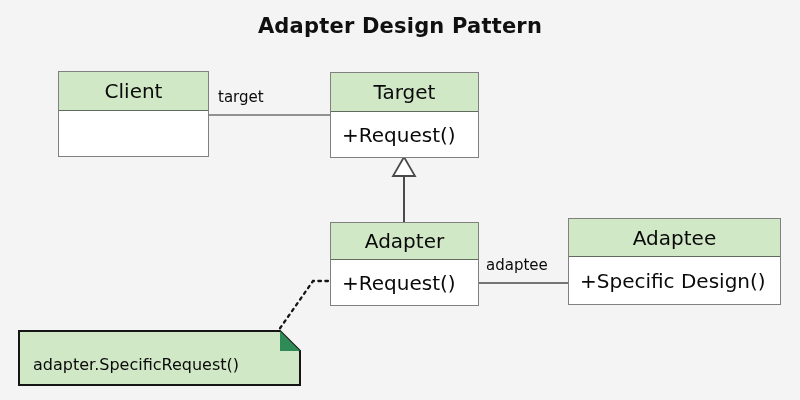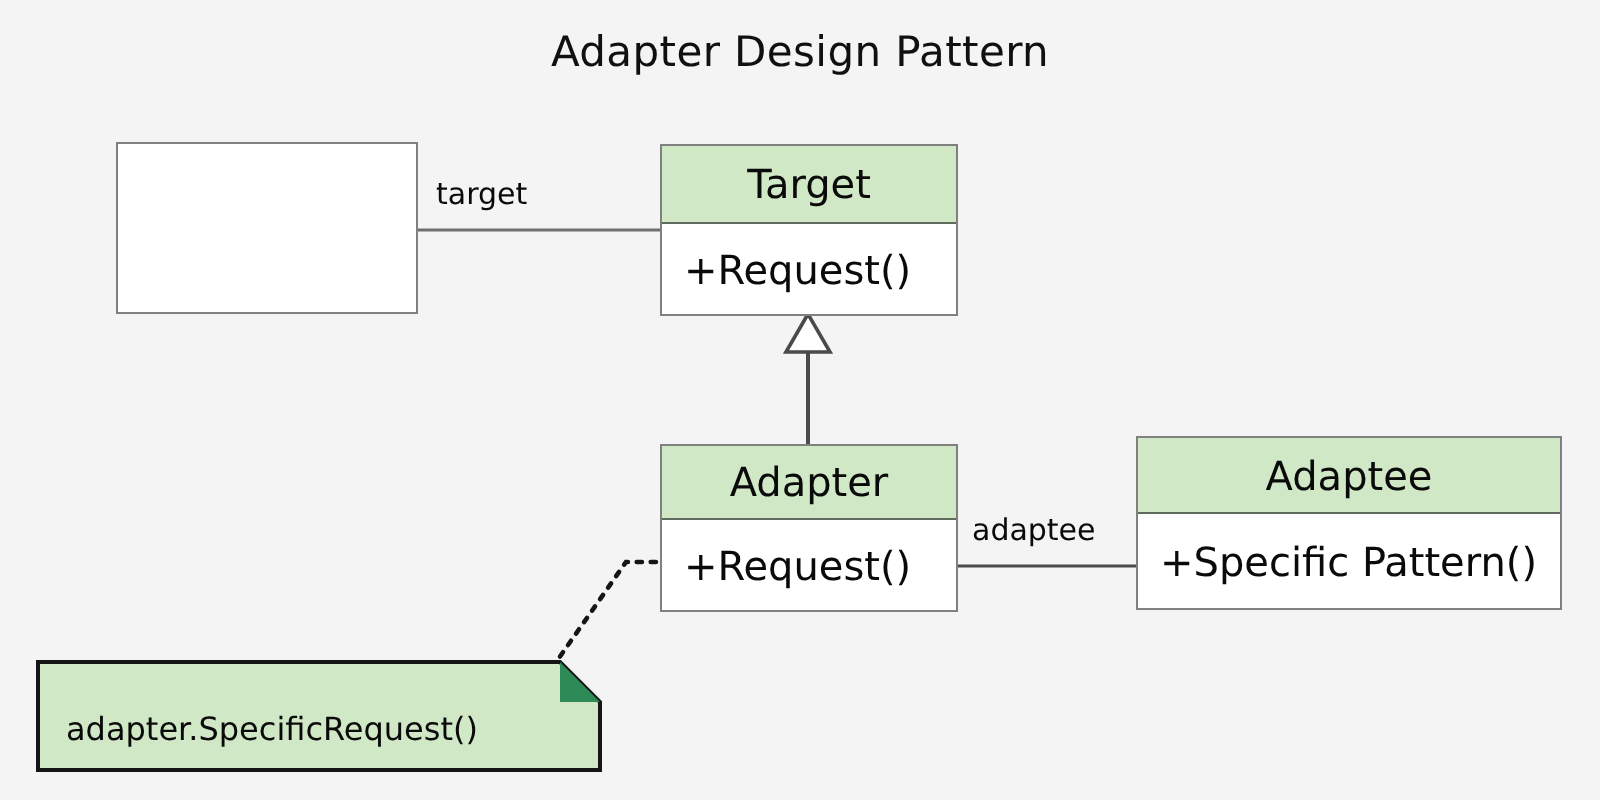--- a/index.html
+++ b/index.html
@@ -20,21 +20,21 @@
   }
 
   
   .title {
     position: absolute;
     left: 0;
     top: 14px;
     width: 800px;
     text-align: center;
     font-size: 21px;
-    font-weight: normal;
+    font-weight: bold;
     color: #101010;
     letter-spacing: 0.2px;
   }
 
   
   .uml-class {
     position: absolute;
     box-sizing: border-box;
     border: 1px solid #808080;
     background: #ffffff;
@@ -134,36 +134,37 @@
 
     <line x1="404" y1="175" x2="404" y2="222" stroke="#4a4a4a" stroke-width="2"></line>
     <polygon points="404,157 393,176 415,176" fill="#ffffff" stroke="#4a4a4a" stroke-width="1.8"></polygon>
 
     <line x1="479" y1="283" x2="568" y2="283" stroke="#4a4a4a" stroke-width="1.6"></line>
 
     <polyline points="276,334 313,281 330,281" fill="none" stroke="#151515" stroke-width="2.3" stroke-dasharray="2.6 4.4" stroke-linecap="round"></polyline>
   </svg>
 
   <div class="uml-class" id="class-client">
+    <div class="uml-header">Client</div>
     <div class="uml-body empty"></div>
   </div>
 
   <div class="uml-class" id="class-target">
     <div class="uml-header">Target</div>
     <div class="uml-body">+Request()</div>
   </div>
 
   <div class="uml-class" id="class-adapter">
     <div class="uml-header">Adapter</div>
     <div class="uml-body">+Request()</div>
   </div>
 
   <div class="uml-class" id="class-adaptee">
     <div class="uml-header">Adaptee</div>
-    <div class="uml-body">+Specific Pattern()</div>
+    <div class="uml-body">+Specific Design()</div>
   </div>
 
   <div class="edge-label" id="label-target">target</div>
   <div class="edge-label" id="label-adaptee">adaptee</div>
 
   <div id="note">
     <svg class="note-shape" width="283" height="56" viewBox="0 0 283 56">
       <path d="M1,1 L262,1 L282,21 L282,55 L1,55 Z" fill="#d0e8c6" stroke="#151515" stroke-width="2"></path>
       <path d="M262,1 L282,21 L262,21 Z" fill="#2e8b57" stroke="none"></path>
     </svg>

